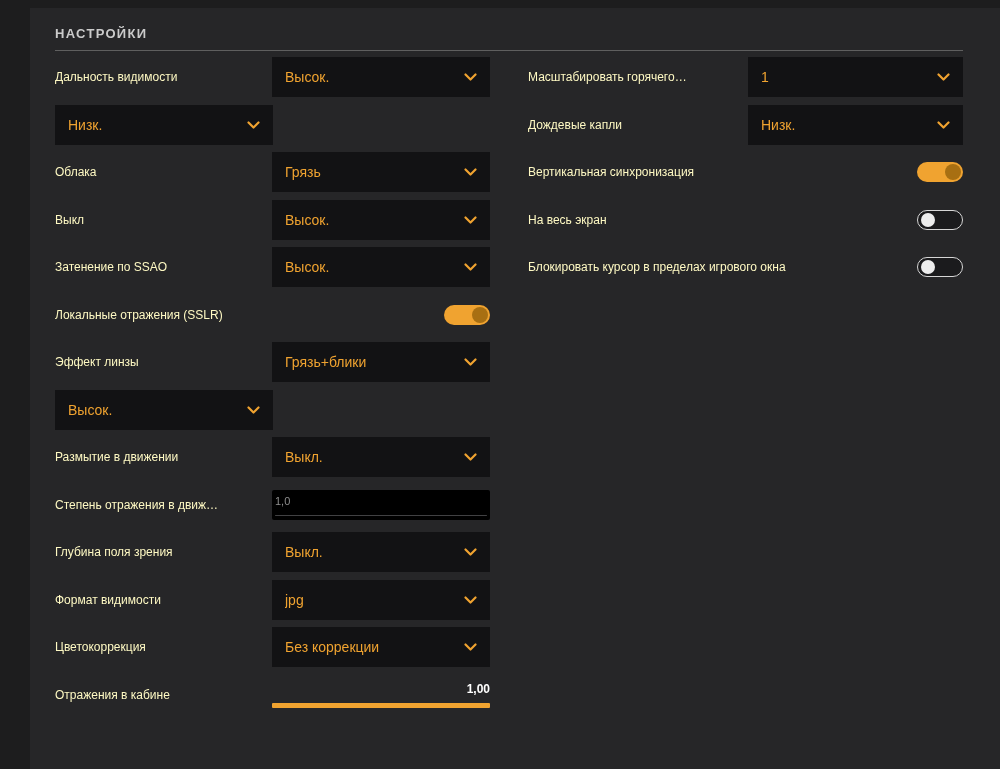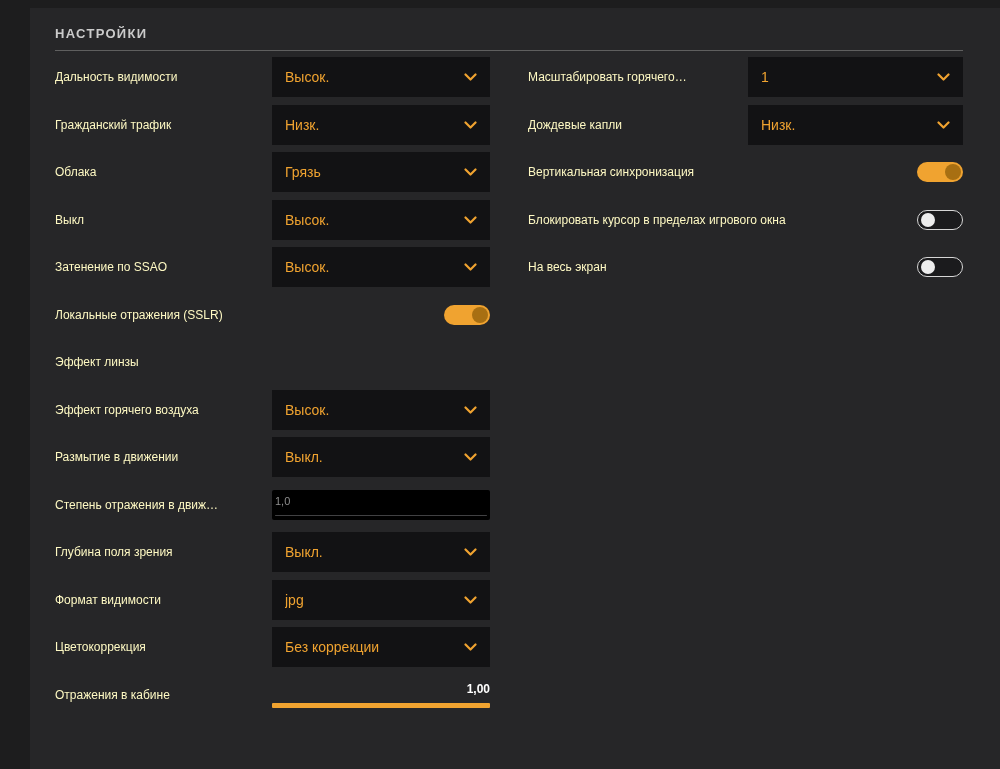--- a/index.html
+++ b/index.html
@@ -109,21 +109,20 @@
               <span class="dd-value">Высок.</span>
               <span class="chev">
                 <svg width="13" height="8" viewBox="0 0 13 8">
                   <path d="M1.5 1.5 L6.5 6.5 L11.5 1.5" fill="none" stroke="#f0a330" stroke-width="2.2" stroke-linecap="round" stroke-linejoin="round"></path>
                 </svg>
               </span>
             </div>
           </div>
         </div>
         <div class="row">
-          <div class="label">Гражданский трафик</div>
           <div class="control">
             <div class="dropdown">
               <span class="dd-value">Низк.</span>
               <span class="chev">
                 <svg width="13" height="8" viewBox="0 0 13 8">
                   <path d="M1.5 1.5 L6.5 6.5 L11.5 1.5" fill="none" stroke="#f0a330" stroke-width="2.2" stroke-linecap="round" stroke-linejoin="round"></path>
                 </svg>
               </span>
             </div>
           </div>
@@ -168,23 +167,32 @@
           </div>
         </div>
         <div class="row">
           <div class="label">Локальные отражения (SSLR)</div>
           <div class="toggle on">
             <span class="knob"></span>
           </div>
         </div>
         <div class="row">
           <div class="label">Эффект линзы</div>
-        </div>
-        <div class="row">
-          <div class="label">Эффект горячего воздуха</div>
+          <div class="control">
+            <div class="dropdown">
+              <span class="dd-value">Грязь+блики</span>
+              <span class="chev">
+                <svg width="13" height="8" viewBox="0 0 13 8">
+                  <path d="M1.5 1.5 L6.5 6.5 L11.5 1.5" fill="none" stroke="#f0a330" stroke-width="2.2" stroke-linecap="round" stroke-linejoin="round"></path>
+                </svg>
+              </span>
+            </div>
+          </div>
+        </div>
+        <div class="row">
           <div class="control">
             <div class="dropdown">
               <span class="dd-value">Высок.</span>
               <span class="chev">
                 <svg width="13" height="8" viewBox="0 0 13 8">
                   <path d="M1.5 1.5 L6.5 6.5 L11.5 1.5" fill="none" stroke="#f0a330" stroke-width="2.2" stroke-linecap="round" stroke-linejoin="round"></path>
                 </svg>
               </span>
             </div>
           </div>
@@ -291,26 +299,26 @@
             </div>
           </div>
         </div>
         <div class="row">
           <div class="label">Вертикальная синхронизация</div>
           <div class="toggle on">
             <span class="knob"></span>
           </div>
         </div>
         <div class="row">
+          <div class="label">На весь экран</div>
+          <div class="toggle off">
+            <span class="knob"></span>
+          </div>
+        </div>
+        <div class="row">
           <div class="label">Блокировать курсор в пределах игрового окна</div>
           <div class="toggle off">
             <span class="knob"></span>
           </div>
         </div>
-        <div class="row">
-          <div class="label">На весь экран</div>
-          <div class="toggle off">
-            <span class="knob"></span>
-          </div>
-        </div>
       </div>
   </div>
 </div>
 
 </body></html>

